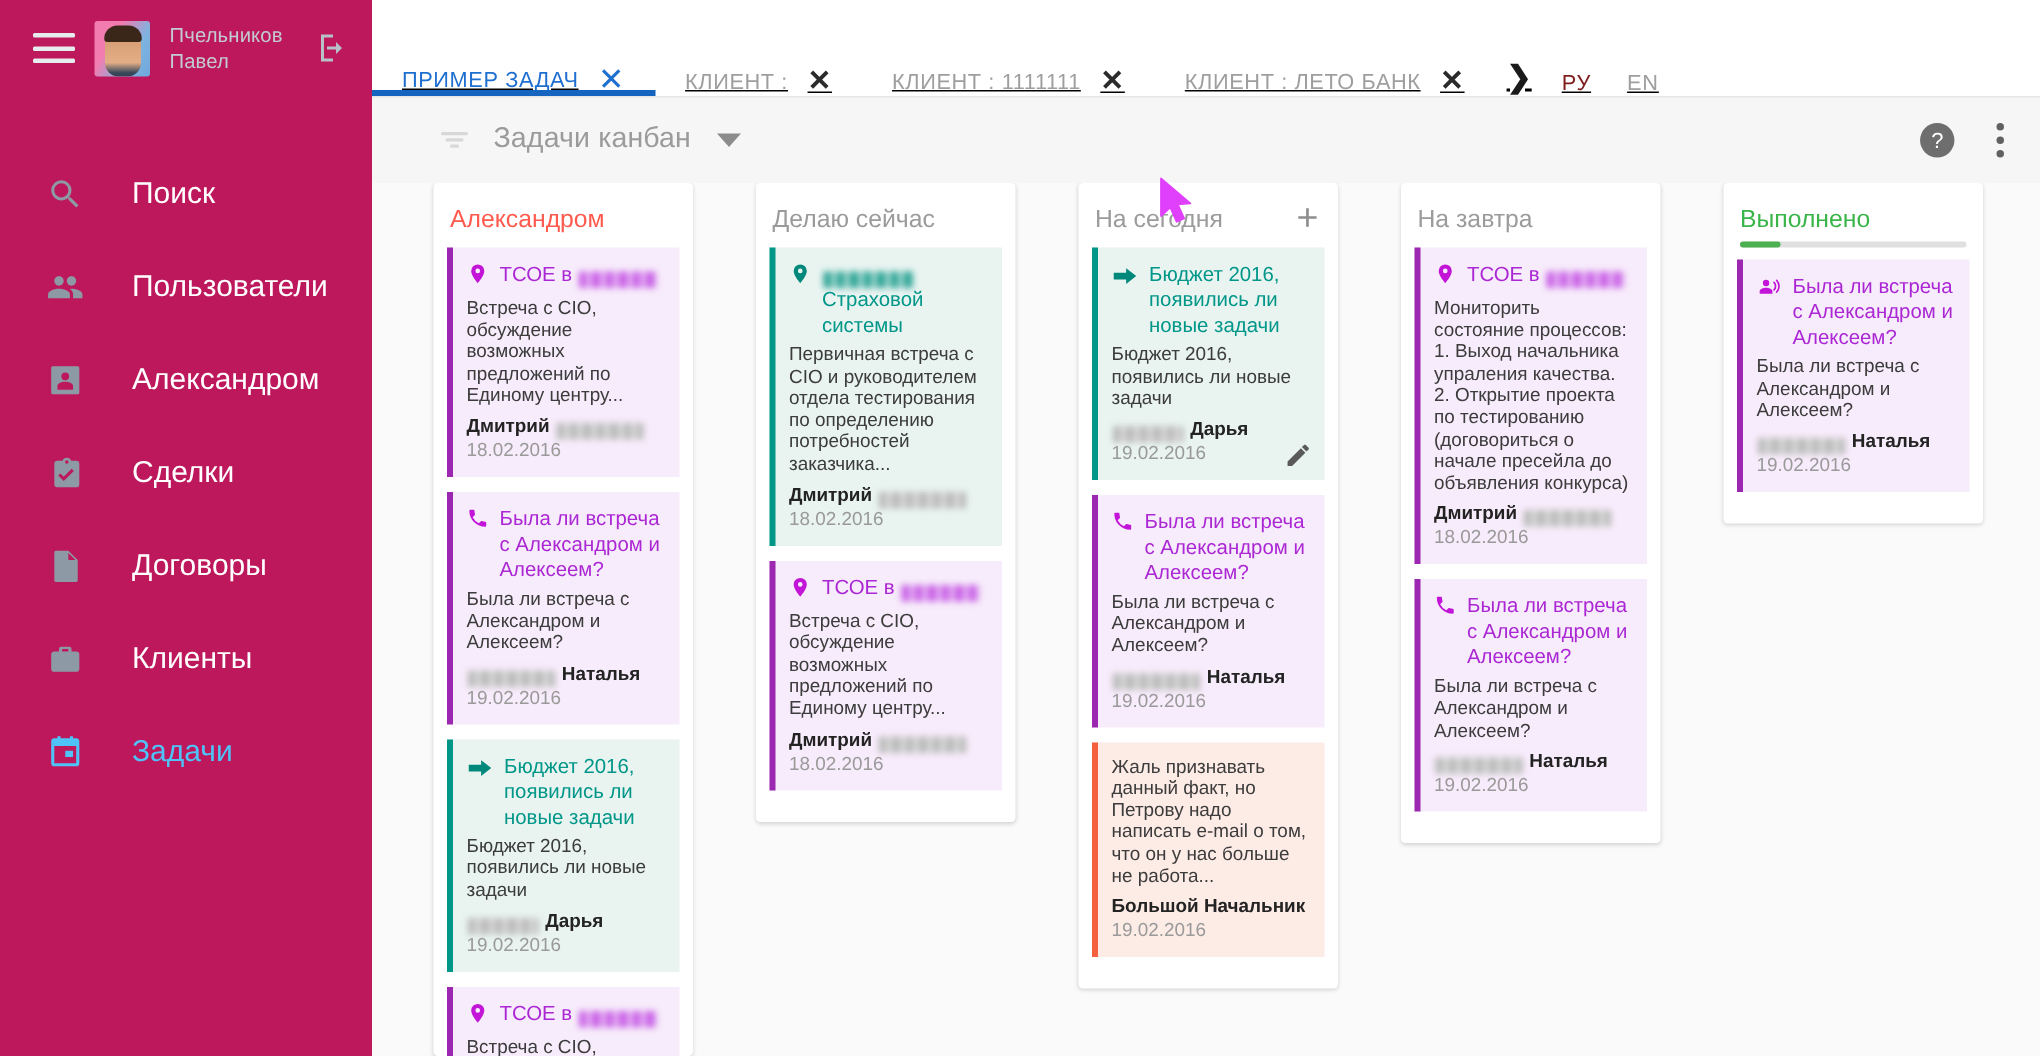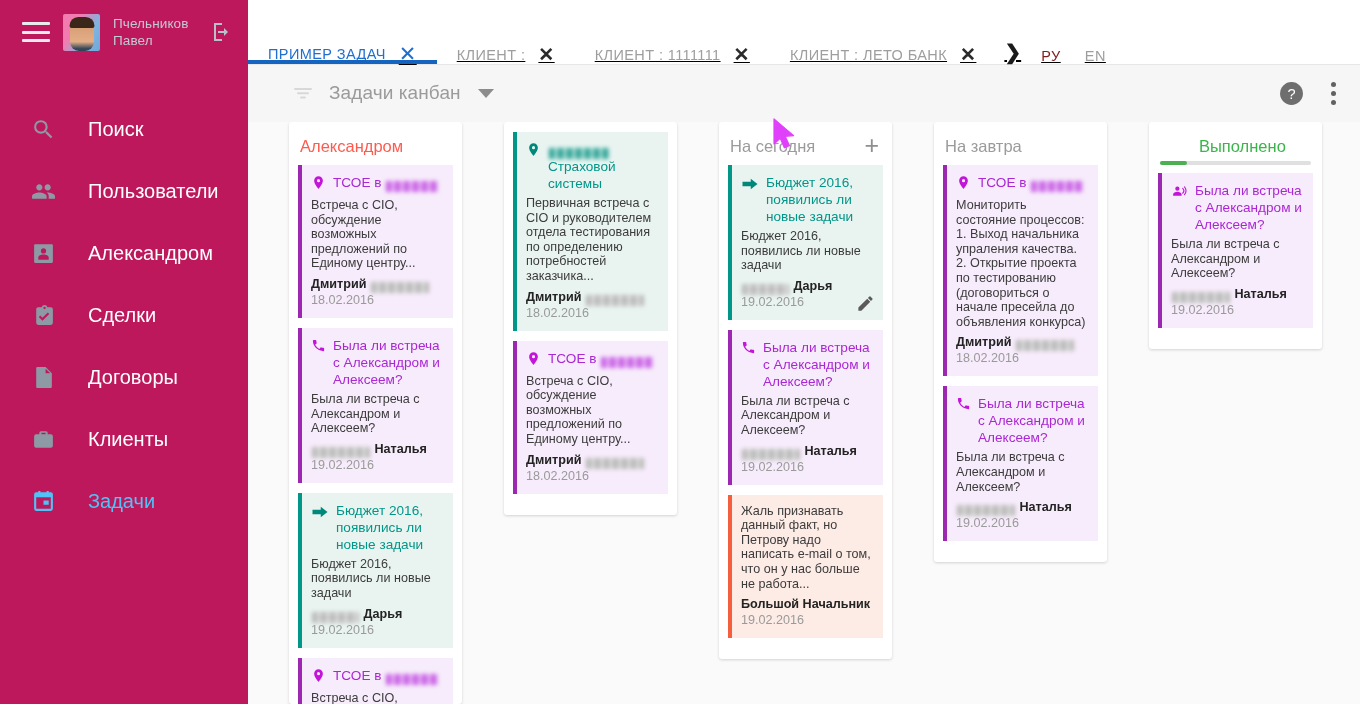--- a/index.html
+++ b/index.html
@@ -115,21 +115,21 @@
     width: 173px; flex: 0 0 173px; background: #ffffff; border-radius: 3px;
     box-shadow: 0 1px 3px rgba(0,0,0,.16); padding: 10px 9px 11px 9px;
     align-self: flex-start; max-height: 100%;
   }
   .col-head {
     display: flex; align-items: flex-start; justify-content: space-between;
     padding: 4px 2px 9px 2px;
   }
   .col-title { font-size: 16.5px; color: #9b9b9b; line-height: 20px; }
   .col-title.red { color: #ff5a4d; }
-  .col-title.green { color: #3ab54a; margin-left: 39px; }
+  .col-title.green { color: #3ab54a; }
   .col-plus {
     font-size: 25px; line-height: 18px; color: #8f8f8f; cursor: pointer;
     font-weight: 300; margin-right: 2px;
   }
   .progress { height: 4px; background: #e0e0e0; margin: -4px 2px 8px 2px; border-radius: 2px; }
   .progress > i { display: block; height: 4px; width: 18%; background: #4caf50; border-radius: 2px; }
 
   
   .card {
     border-left: 4px solid #9c27b0; background: #f7ecfb;
@@ -354,20 +354,23 @@
                 </svg>
             </span>
             <span class="c-txt"><span>ТСОЕ в </span><span class="blur pu" style="width:52px">Альфа</span></span>
           </div>
           <div class="card-body">Встреча с CIO, обсуждение возможных предложений по Единому центру...</div>
 
         </article>
       </section>
 
       <section class="column">
+        <div class="col-head">
+          <span class="col-title">Делаю сейчас</span>
+        </div>
 
         <article class="card teal">
           <div class="card-title">
             <span class="c-ico">
               <svg viewBox="0 0 24 24" width="15" height="15">
                   <path d="M12 2a7 7 0 00-7 7c0 5.2 7 13 7 13s7-7.8 7-13a7 7 0 00-7-7zm0 9.5A2.5 2.5 0 1112 6.5a2.5 2.5 0 010 5z" fill="#00897b"></path>
                 </svg>
             </span>
             <span class="c-txt"><span class="blur tl" style="width:60px">x</span><span> Страховой системы</span></span>
           </div>

